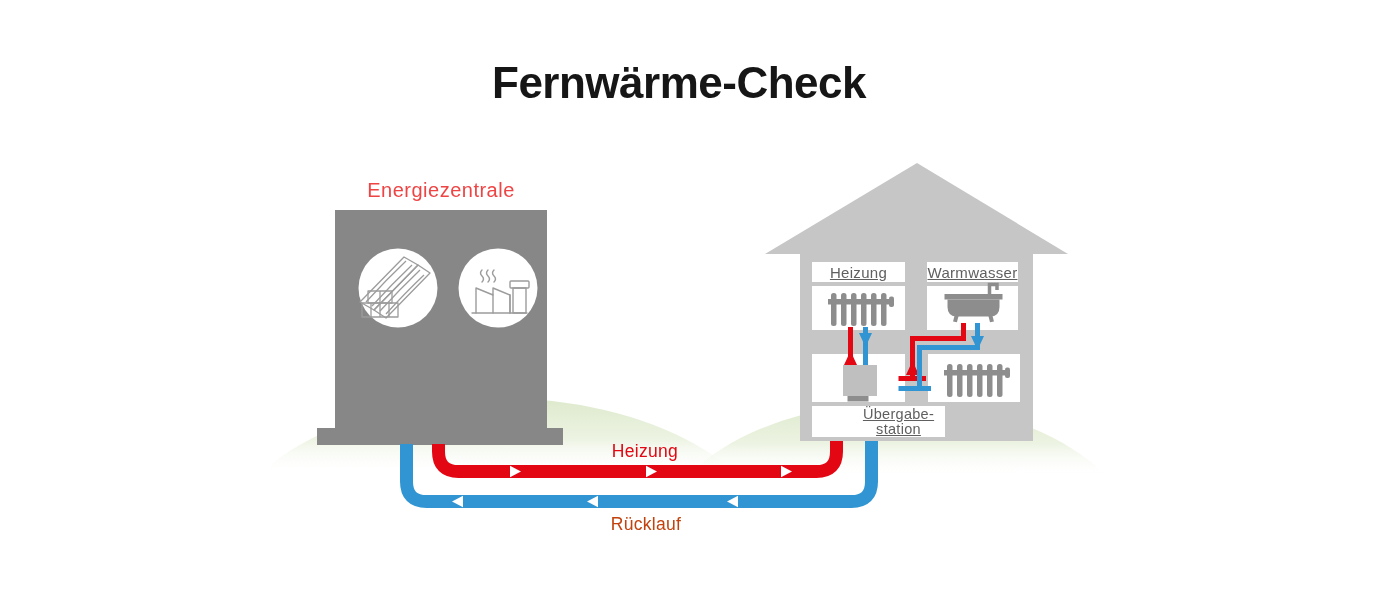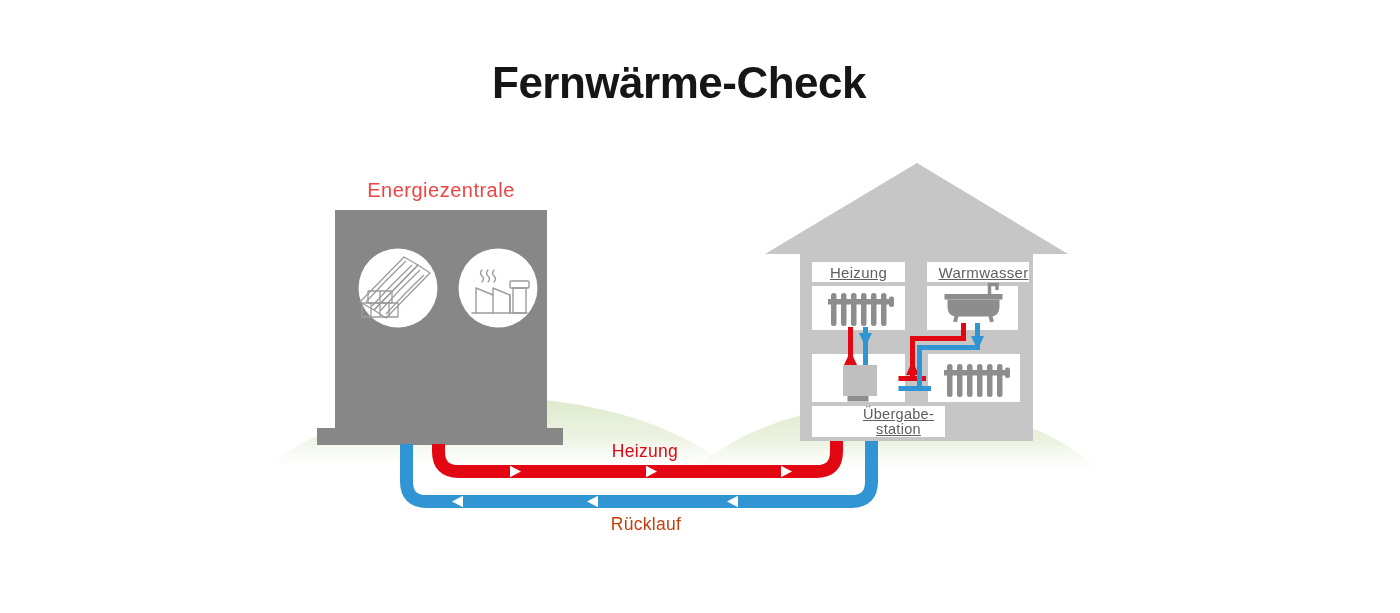--- a/index.html
+++ b/index.html
@@ -16,21 +16,21 @@
   .plant-label{
     left:441px;top:179px;transform:translateX(-50%);
     font-size:20px;color:#ef4444;letter-spacing:0.5px;
   }
   .room-label{
     position:absolute;background:#ffffff;color:#5f5f5f;
     display:flex;align-items:center;justify-content:center;
     font-size:15px;letter-spacing:0.3px;text-decoration:underline;
   }
   .room-label.heizung{left:812px;top:262px;width:93px;height:20px;}
-  .room-label.warmwasser{left:927px;top:262px;width:91px;height:20px;padding-left:11px;}
+  .room-label.warmwasser{left:927px;top:262px;width:91px;height:20px;}
   .room-label.uebergabe{
     left:812px;top:406px;width:93px;height:31px;
     flex-direction:column;font-size:14.5px;line-height:15px;padding-left:40px;
   }
   .pipe-label{font-size:17.5px;letter-spacing:0.3px;transform:translateX(-50%);}
   .vorlauf{left:645px;top:441px;color:#e30613;}
   .ruecklauf{left:646px;top:514px;color:#c2410c;}
 </style>
 </head>
 <body>

